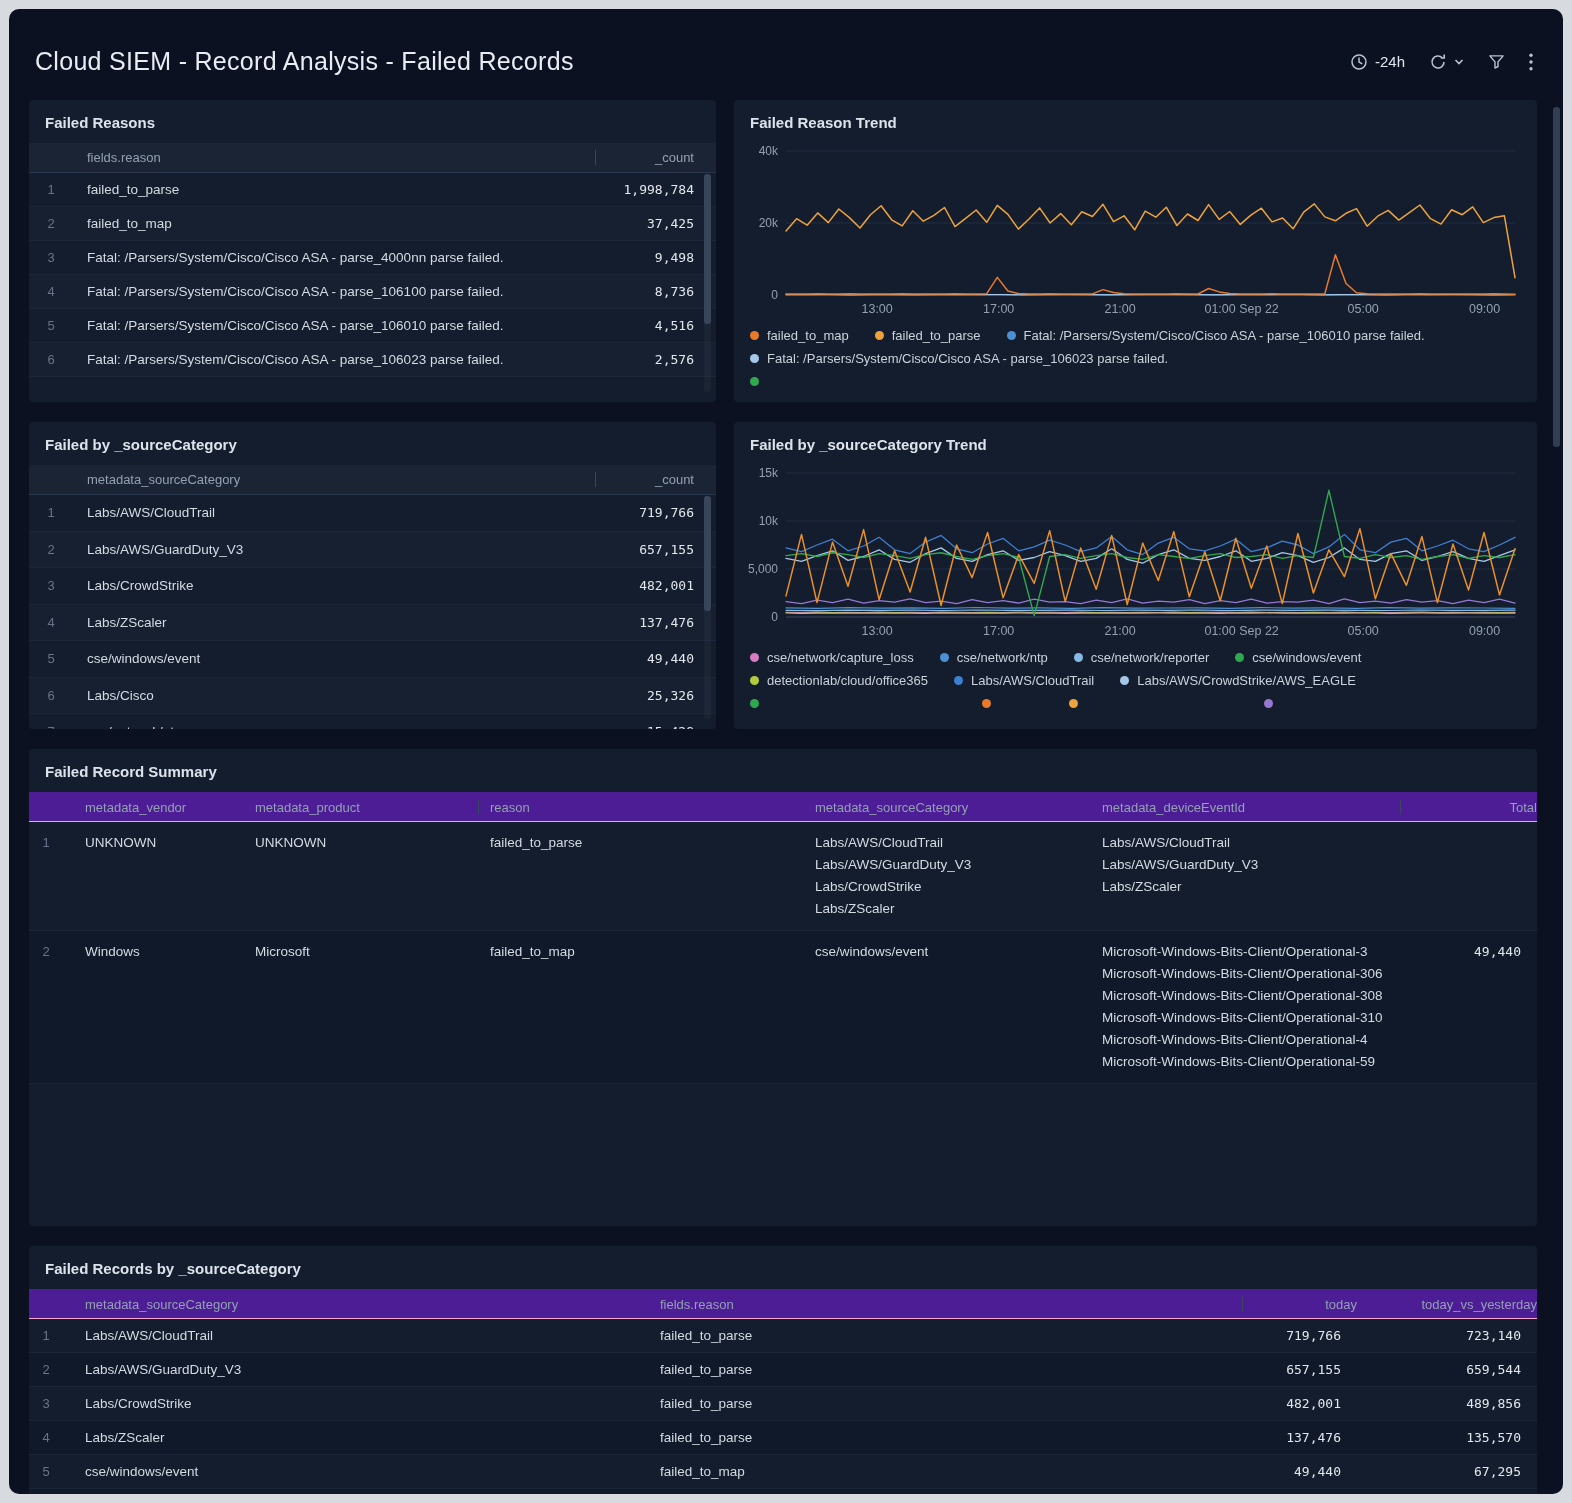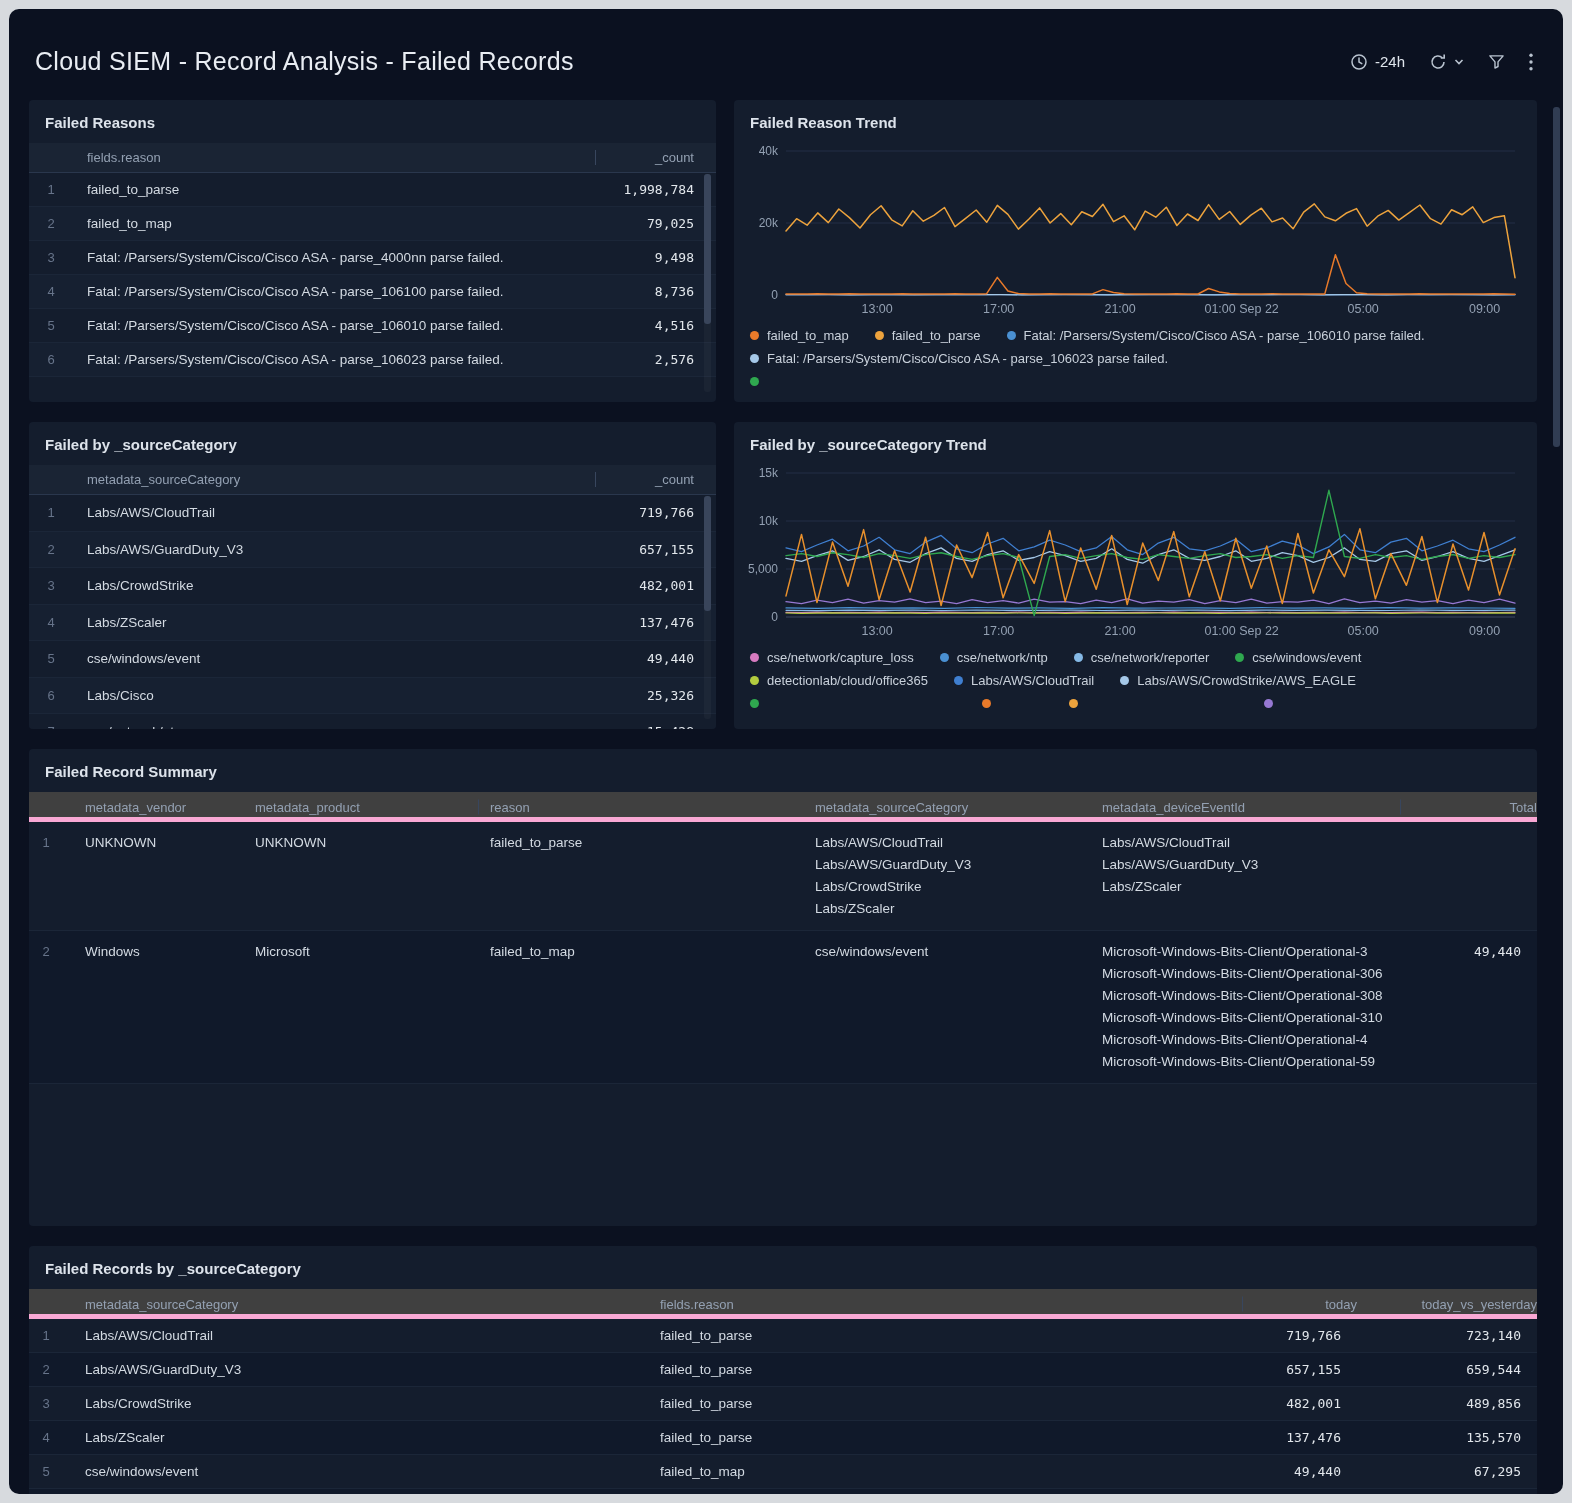--- a/index.html
+++ b/index.html
@@ -47,21 +47,21 @@
   .legend-row { display:flex; align-items:center; gap:26px; margin-bottom:10px; white-space:nowrap; height:13px; }
   .legend-item { display:flex; align-items:center; gap:8px; cursor:pointer; }
   .legend-label { color:#c9d1db; }
   .dot { width:9px; height:9px; border-radius:50%; flex:none; }
   .legend-row.clipped { position:relative; height:11px; margin-bottom:0; }
   .legend-row.clipped .dot { position:absolute; top:2px; }
 
   
   .rs-grid { display:grid; grid-template-columns:44px 170px 235px 325px 287px 310px 1fr; }
   .rc-grid { display:grid; grid-template-columns:44px 575px 1fr 115px 180px; }
-  .t-head-g { background:#404040; border-bottom:5px solid #f9a8d4; color:#93a0b2; font-size:13px; align-items:center; height:30px; }
+  .t-head-g { background:#4c1d95; border-bottom:1px solid #f9a8d4; color:#93a0b2; font-size:13px; align-items:center; height:30px; }
   .t-head-g .g-cell { display:flex; align-items:center; height:30px; position:relative; padding-left:12px; }
   .t-head-g .g-cell.right { justify-content:flex-end; }
   .v-div-abs { position:absolute; left:0; top:50%; transform:translateY(-50%); width:1px; height:15px; background:#38465e; }
   .t-row-g { border-bottom:1px solid #1b2638; color:#d3dae2; font-size:13.5px; background:#141d2d; }
   .t-row-g.alt { background:#10192a; }
   .t-row-g .g-cell { padding:10px 10px 10px 12px; line-height:22px; overflow-wrap:break-word; }
   .t-row-g .g-cell.rank { text-align:center; color:#67748a; font-size:13px; padding-left:0; }
   .t-row-g .g-cell.right { text-align:right; padding-right:16px; }
   .t-row-g.slim .g-cell { padding-top:6px; padding-bottom:6px; line-height:21px; }
   .g-cell.list div { line-height:22px; }
@@ -132,21 +132,21 @@
               <div class="t-count">_count</div>
             </div>
             <div class="t-row ">
               <div class="t-rank">1</div>
               <div class="t-main">failed_to_parse</div>
               <div class="t-count mono">1,998,784</div>
             </div>
             <div class="t-row  alt">
               <div class="t-rank">2</div>
               <div class="t-main">failed_to_map</div>
-              <div class="t-count mono">79,025</div>
+              <div class="t-count mono">37,425</div>
             </div>
             <div class="t-row ">
               <div class="t-rank">3</div>
               <div class="t-main">Fatal: /Parsers/System/Cisco/Cisco ASA - parse_4000nn parse failed.</div>
               <div class="t-count mono">9,498</div>
             </div>
             <div class="t-row  alt">
               <div class="t-rank">4</div>
               <div class="t-main">Fatal: /Parsers/System/Cisco/Cisco ASA - parse_106100 parse failed.</div>
               <div class="t-count mono">8,736</div>

